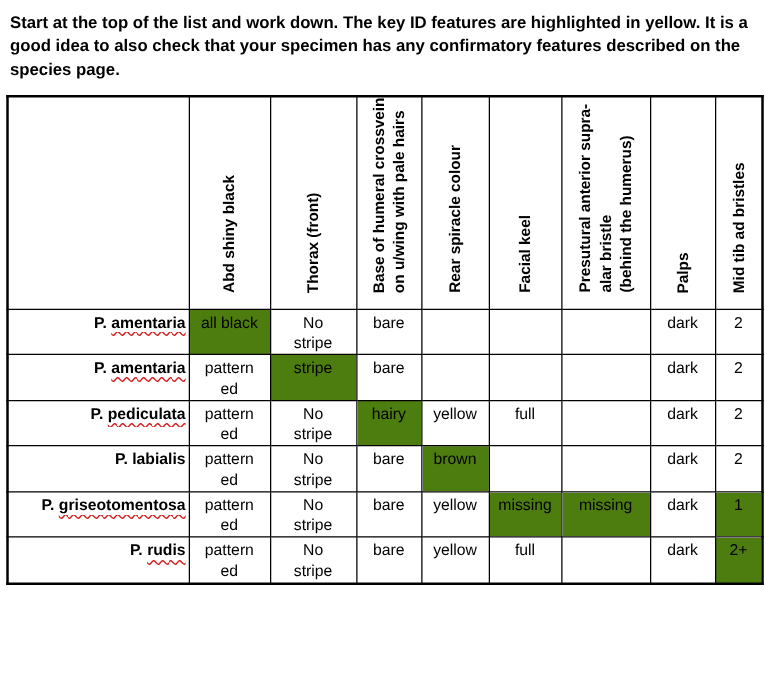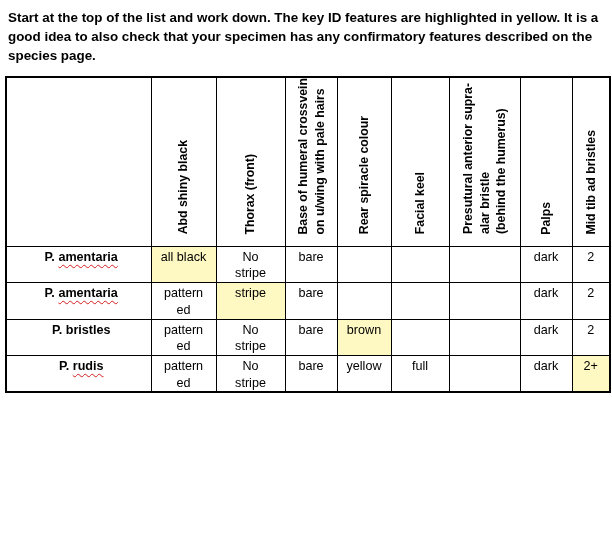--- a/index.html
+++ b/index.html
@@ -42,36 +42,36 @@
     writing-mode: vertical-rl;
     transform: rotate(180deg);
     white-space: pre-line;
     font-size: 12.3px;
     line-height: 16.5px;
     font-weight: bold;
     text-align: left;
   }
   tr.data-row { height: 36.6px; }
   td.name {
-    text-align: center;
+    text-align: right;
     vertical-align: top;
     font-weight: bold;
     font-size: 12.6px;
     padding: 3px 2px 0 7px;
     white-space: nowrap;
   }
   td.c {
     text-align: center;
     vertical-align: top;
     font-size: 12.6px;
     line-height: 16.5px;
     padding: 2px 1px 0 1px;
     white-space: pre-line;
   }
-  .hl { background: #fef9c3; }
+  .hl { background: #4d7c0f; }
   .sq {
     text-decoration-line: underline;
     text-decoration-style: wavy;
     text-decoration-color: #d41e1e;
     text-decoration-thickness: 1px;
     text-underline-offset: 3px;
   }
 </style>
 </head>
 <body>
@@ -126,35 +126,61 @@
 ed</td>
     <td class="c hl">stripe</td>
     <td class="c">bare</td>
     <td class="c"></td>
     <td class="c"></td>
     <td class="c"></td>
     <td class="c">dark</td>
     <td class="c">2</td>
   </tr>
 
+  <tr class="data-row">
+    <td class="name"><span>P.</span> <span class="epithet sq">pediculata</span></td>
+    <td class="c">pattern
+ed</td>
+    <td class="c">No
+stripe</td>
+    <td class="c hl">hairy</td>
+    <td class="c">yellow</td>
+    <td class="c">full</td>
+    <td class="c"></td>
+    <td class="c">dark</td>
+    <td class="c">2</td>
+  </tr>
 
   <tr class="data-row">
-    <td class="name"><span>P.</span> <span class="epithet">bristles</span></td>
+    <td class="name"><span>P.</span> <span class="epithet">labialis</span></td>
     <td class="c">pattern
 ed</td>
     <td class="c">No
 stripe</td>
     <td class="c">bare</td>
     <td class="c hl">brown</td>
     <td class="c"></td>
     <td class="c"></td>
     <td class="c">dark</td>
     <td class="c">2</td>
   </tr>
 
+  <tr class="data-row">
+    <td class="name"><span>P.</span> <span class="epithet sq">griseotomentosa</span></td>
+    <td class="c">pattern
+ed</td>
+    <td class="c">No
+stripe</td>
+    <td class="c">bare</td>
+    <td class="c">yellow</td>
+    <td class="c hl">missing</td>
+    <td class="c hl">missing</td>
+    <td class="c">dark</td>
+    <td class="c hl">1</td>
+  </tr>
 
 
 
   <tr class="data-row">
     <td class="name"><span>P.</span> <span class="epithet sq">rudis</span></td>
     <td class="c">pattern
 ed</td>
     <td class="c">No
 stripe</td>
     <td class="c">bare</td>

